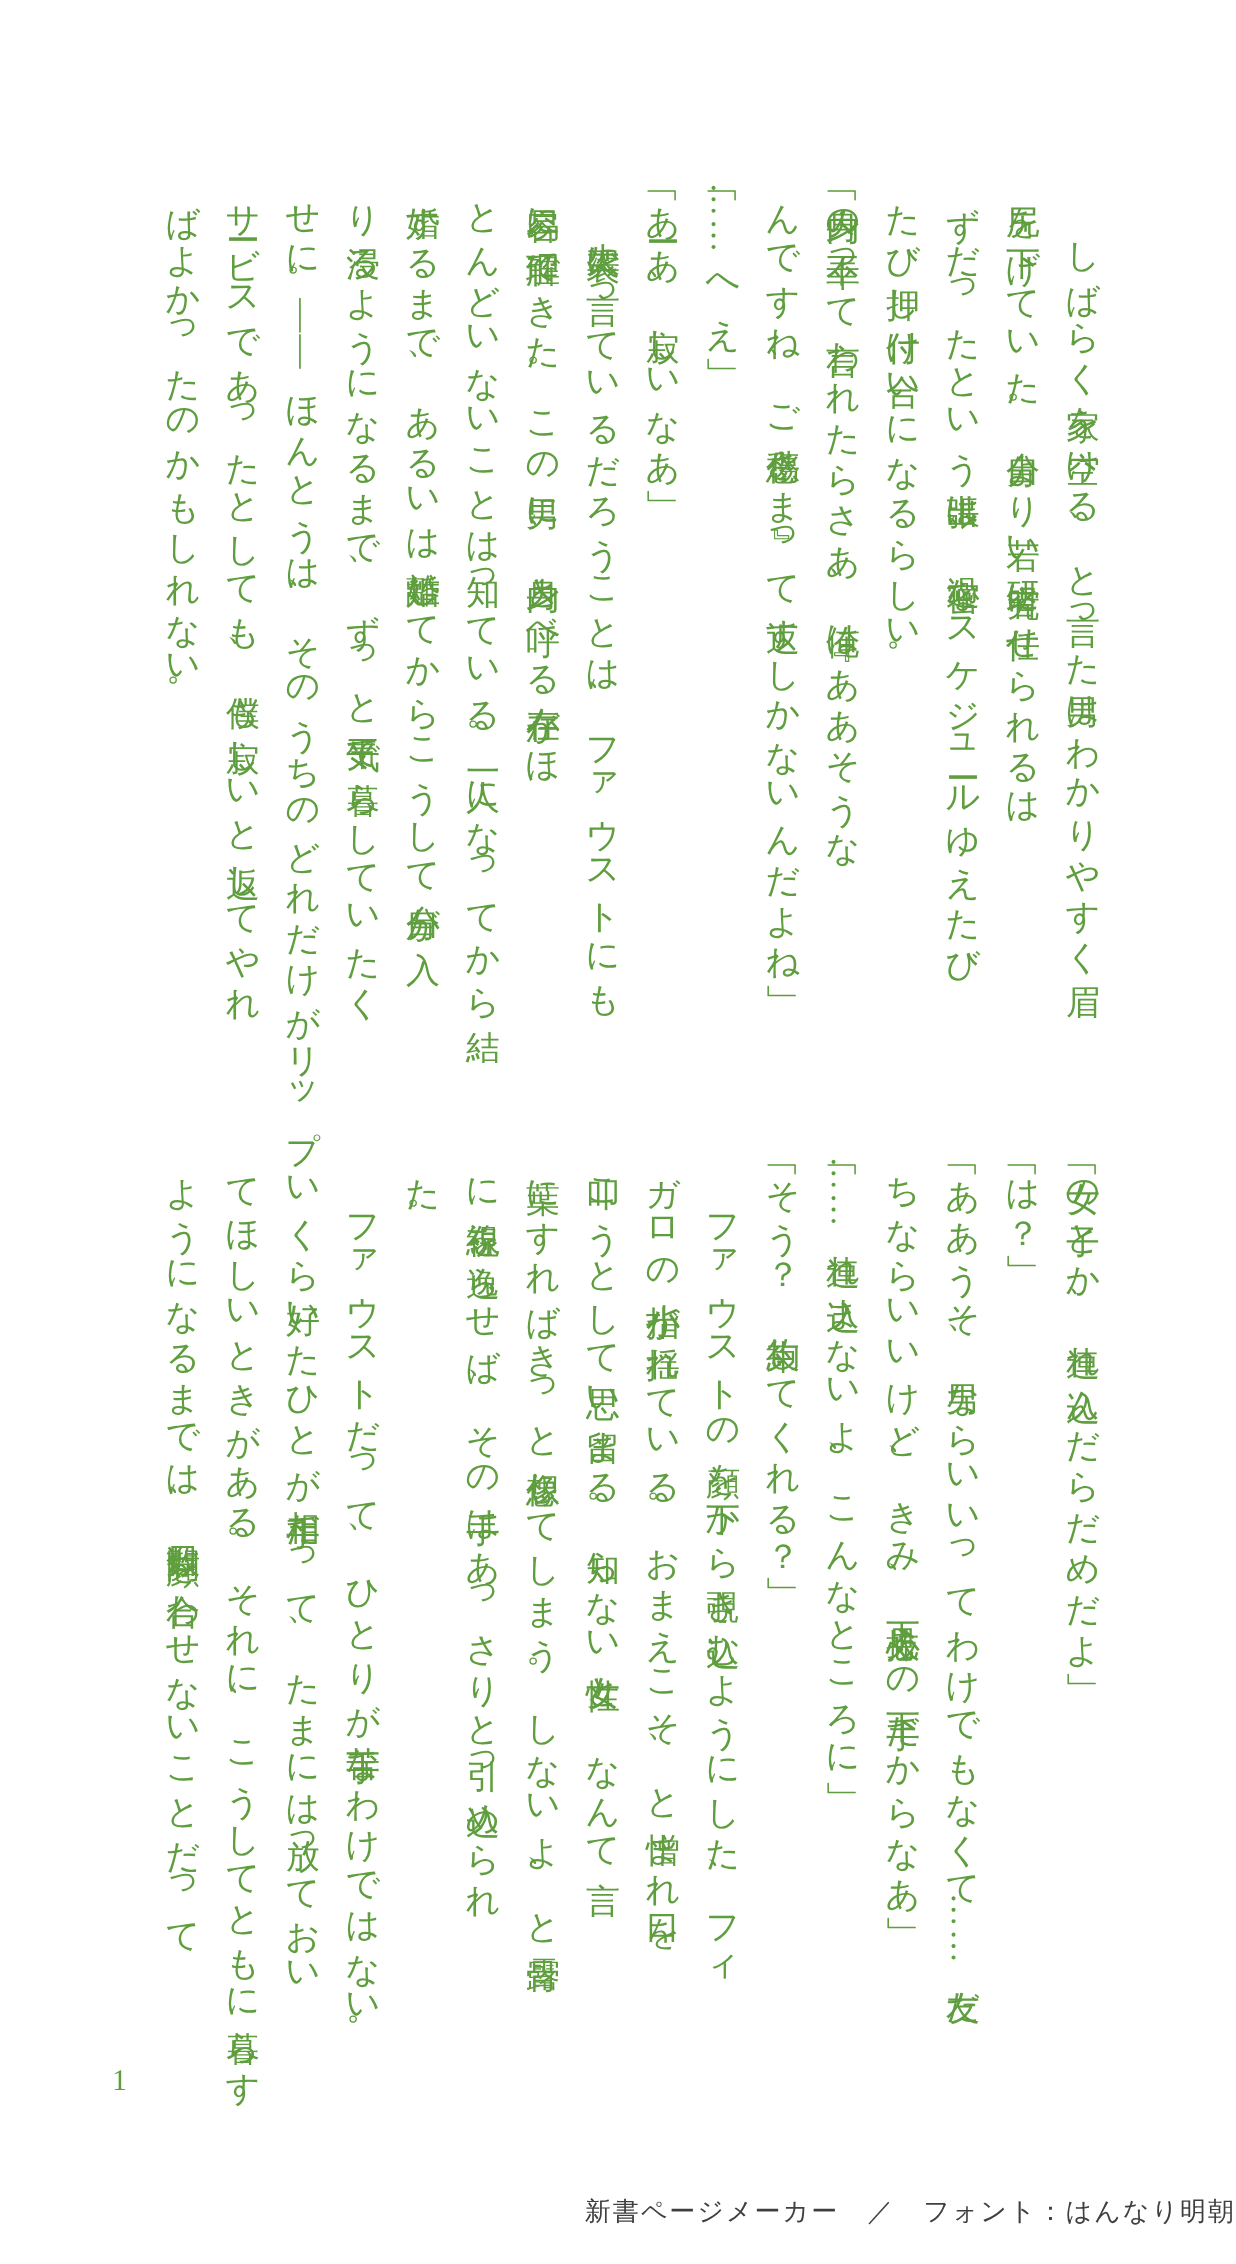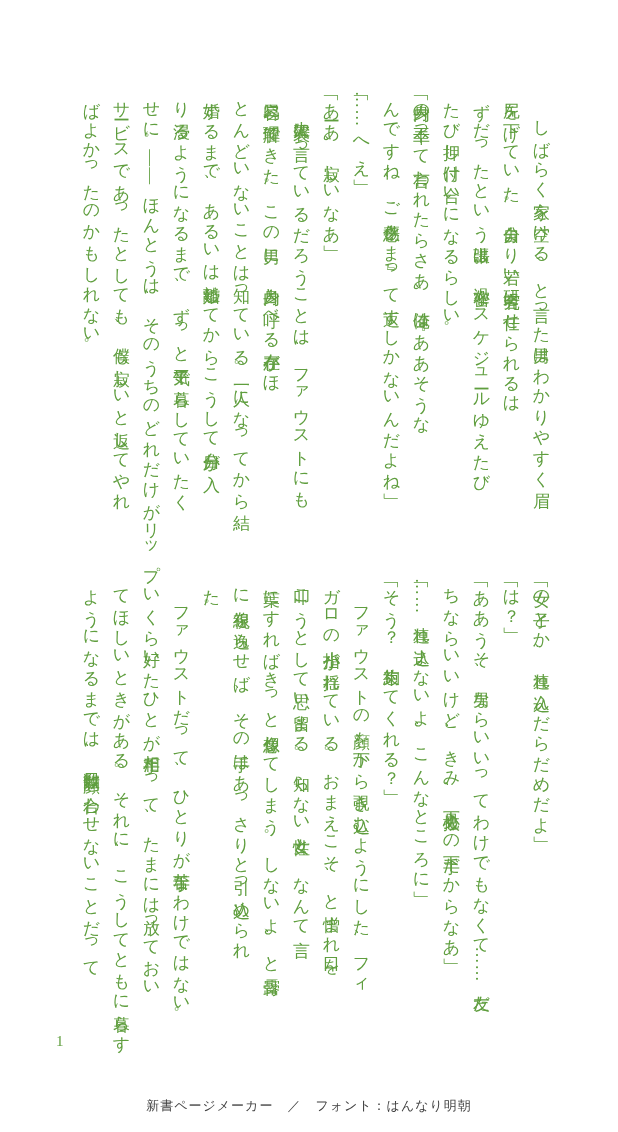--- a/index.html
+++ b/index.html
@@ -43,21 +43,21 @@
     left: 56px;
     top: 1033px;
     font-size: 15px;
     color: var(--ink, #5f9e3e);
   }
   .footer {
     position: absolute;
     top: 1097px;
     left: 0;
     width: 618px;
-    text-align: center;
+    text-align: right;
     font-size: 13px;
     letter-spacing: 1px;
     color: var(--footer-ink, #3f3f3f);
   }
 </style>
 </head>
 <body>
 
 <div id="block-top" class="vblock"><p>　しばらく家を空ける、と言った男はわかりやすく眉</p><p>尻を下げていた。自分より若い研究者に任せられるは</p><p>ずだったという出張は、過密なスケジュールゆえたび</p><p>たび押し付け合いになるらしい。</p><p>「身内の不幸って言われたらさあ、俺は『ああそうな</p><p>んですね、ご愁傷さま』って返すしかないんだよね」</p><p>「……へえ」</p><p>「あーあ、寂しいなあ」</p><p>　大袈裟に言っているだろうことは、ファウストにも</p><p>容易に理解できた。この男に、身内と呼べる存在がほ</p><p>とんどいないことは知っている。一人になってから結</p><p>婚するまで、あるいは離婚してからこうして自分が入</p><p>り浸るようになるまで、ずっと平気で暮らしていたく</p><p>せに。――ほんとうは、そのうちのどれだけがリップ</p><p>サービスであったとしても、僕も寂しいと返してやれ</p><p>ばよかったのかもしれない。</p></div>
 

